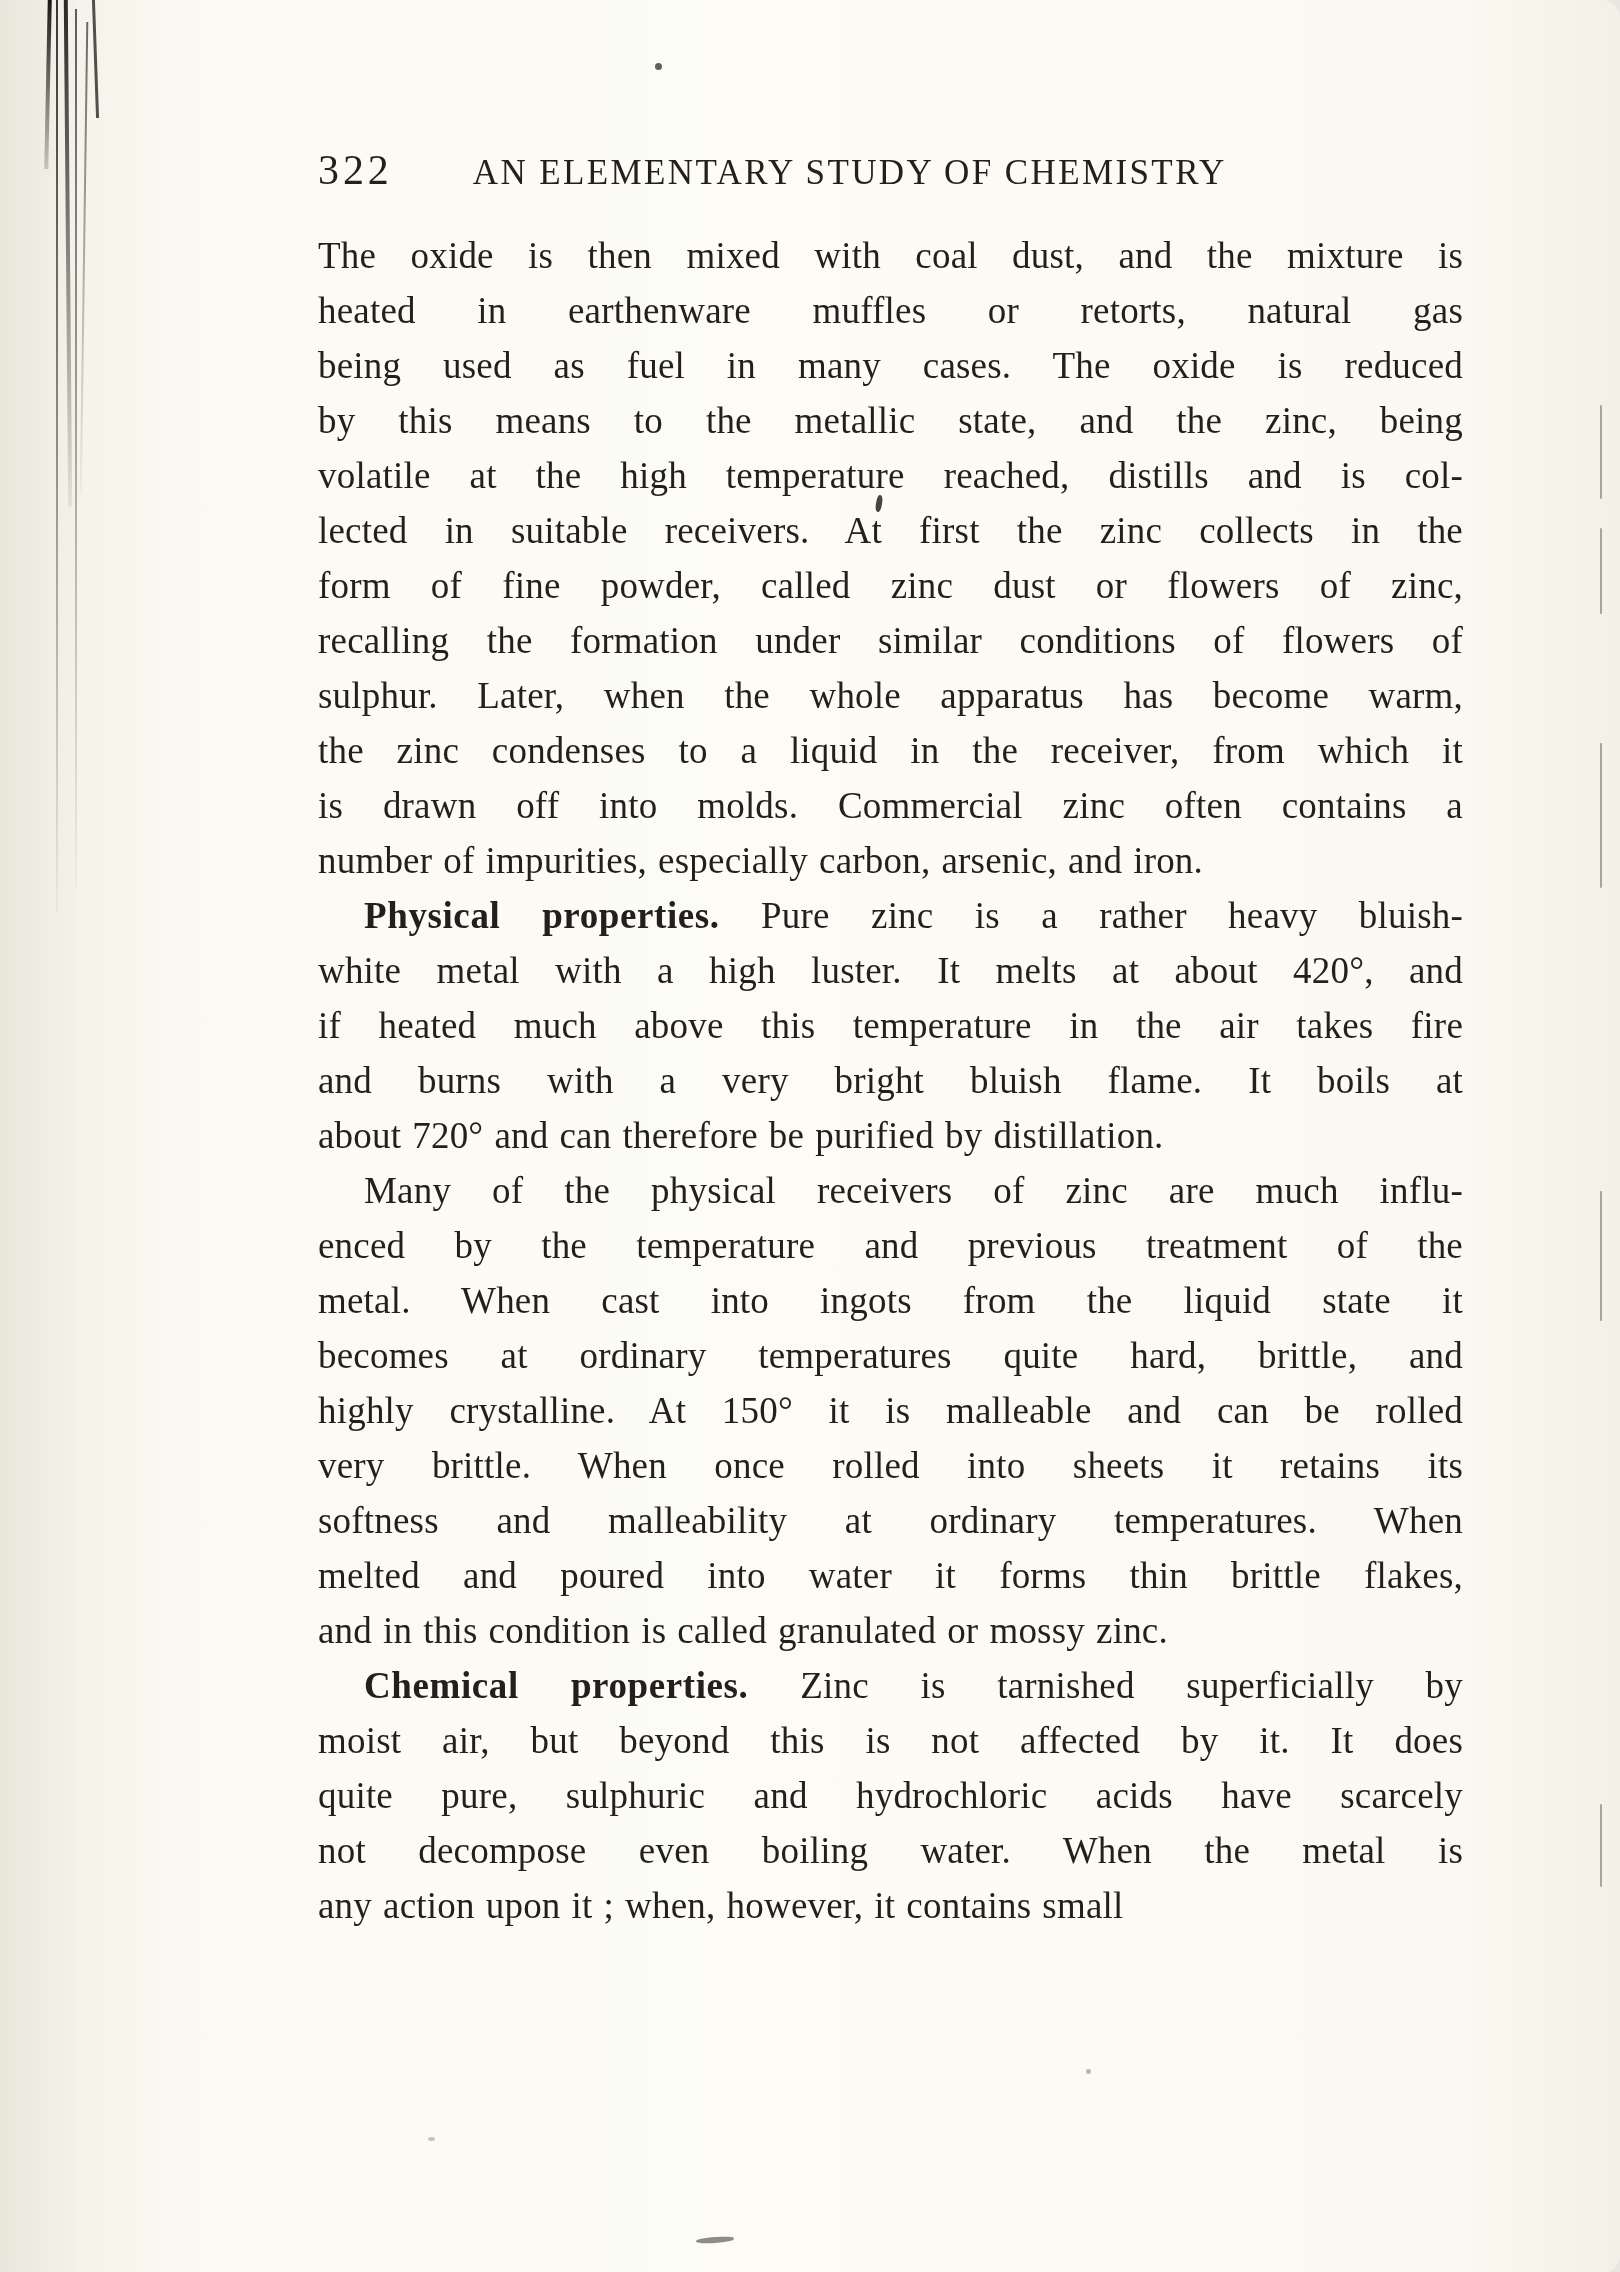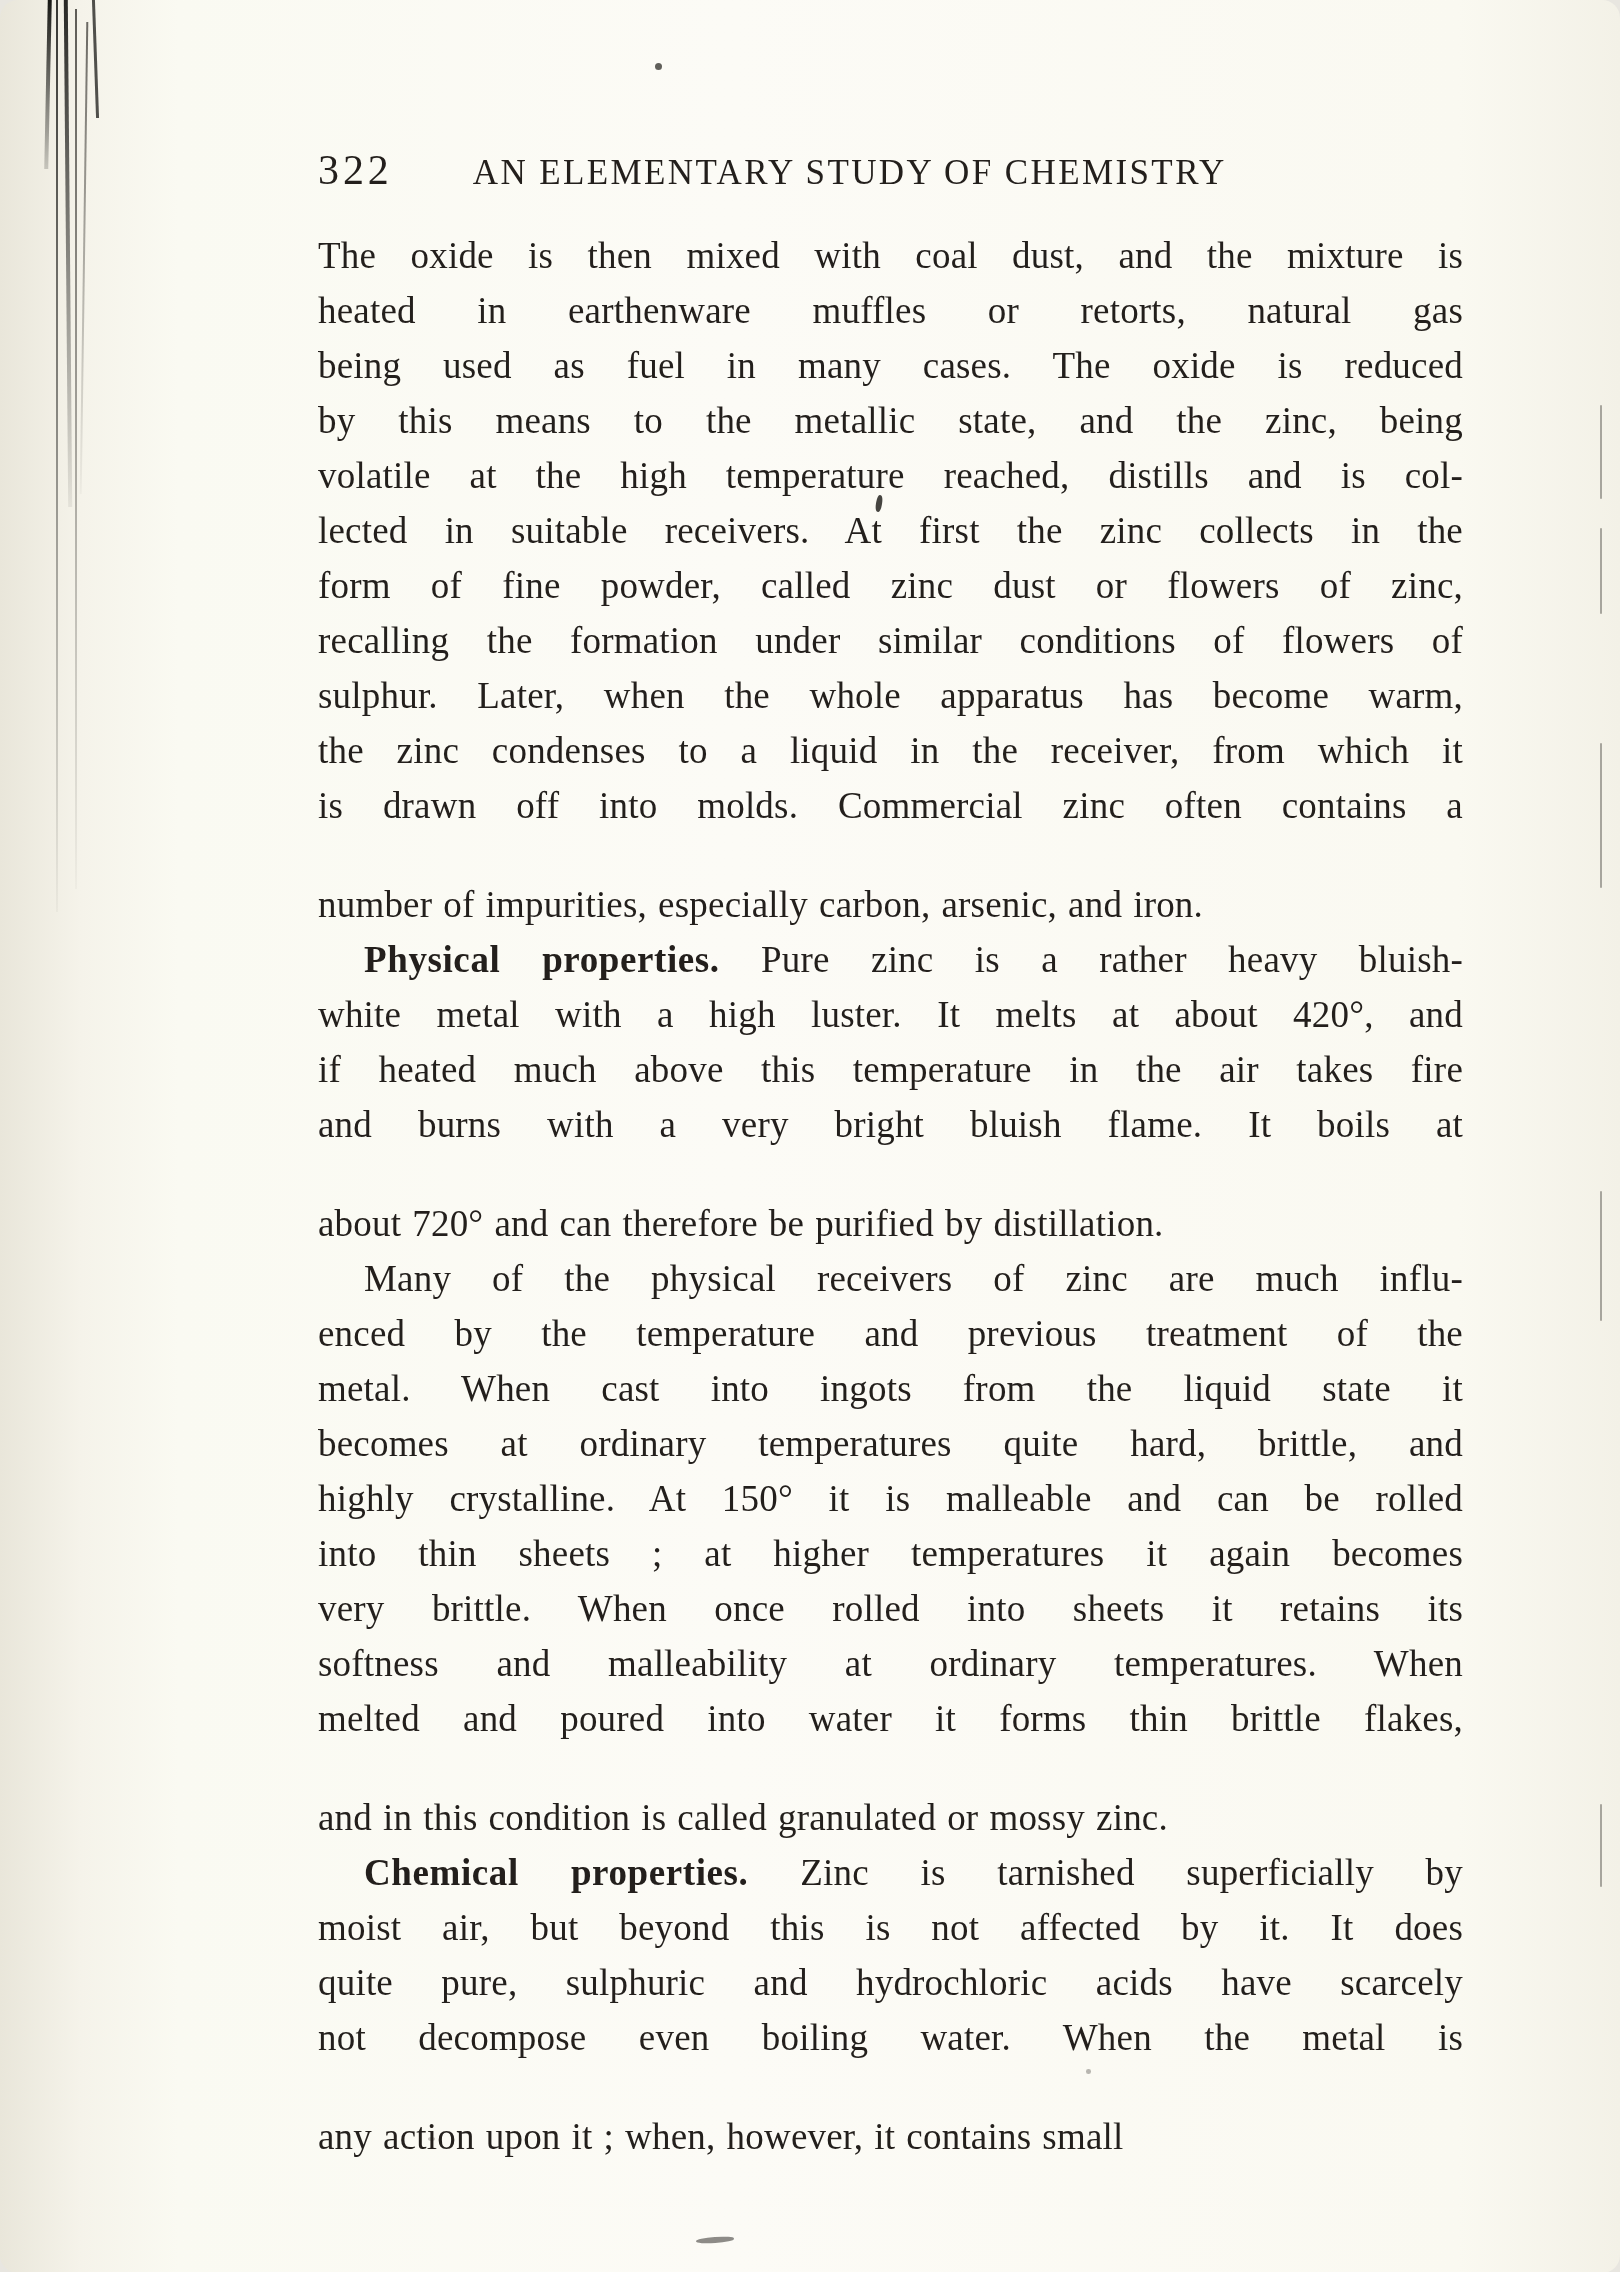--- a/index.html
+++ b/index.html
@@ -71,21 +71,21 @@
   }
   .para { display: block; }
   .line {
     display: block;
     height: 55px;
     text-align: justify;
     text-align-last: justify;
     white-space: normal;
     overflow: hidden;
   }
-  .line.last   { text-align-last: left; margin-top: 44px; }
+  .line.last   { text-align-last: left; }
   .line.indent { text-indent: 46px; }
   .lead { font-weight: bold; letter-spacing: 0.6px; }
 </style>
 </head>
 <body>
 
 <div class="page">
 
   <div class="binding">
     <div class="streak st1"></div>
@@ -139,21 +139,20 @@
       <div class="line">and burns with a very bright bluish flame. It boils at</div>
       <div class="line last">about 720° and can therefore be purified by distillation.</div>
     </div>
 
     <div class="para">
       <div class="line indent">Many of the physical receivers of zinc are much influ-</div>
       <div class="line">enced by the temperature and previous treatment of the</div>
       <div class="line">metal. When cast into ingots from the liquid state it</div>
       <div class="line">becomes at ordinary temperatures quite hard, brittle, and</div>
       <div class="line">highly crystalline. At 150° it is malleable and can be rolled</div>
-      <div class="line">into thin sheets ; at higher temperatures it again becomes</div>
       <div class="line">very brittle. When once rolled into sheets it retains its</div>
       <div class="line">softness and malleability at ordinary temperatures. When</div>
       <div class="line">melted and poured into water it forms thin brittle flakes,</div>
       <div class="line last">and in this condition is called granulated or mossy zinc.</div>
     </div>
 
     <div class="para">
       <div class="line indent"><b class="lead">Chemical properties.</b> <span>Zinc is tarnished superficially by</span></div>
       <div class="line">moist air, but beyond this is not affected by it. It does</div>
       <div class="line">quite pure, sulphuric and hydrochloric acids have scarcely</div>

